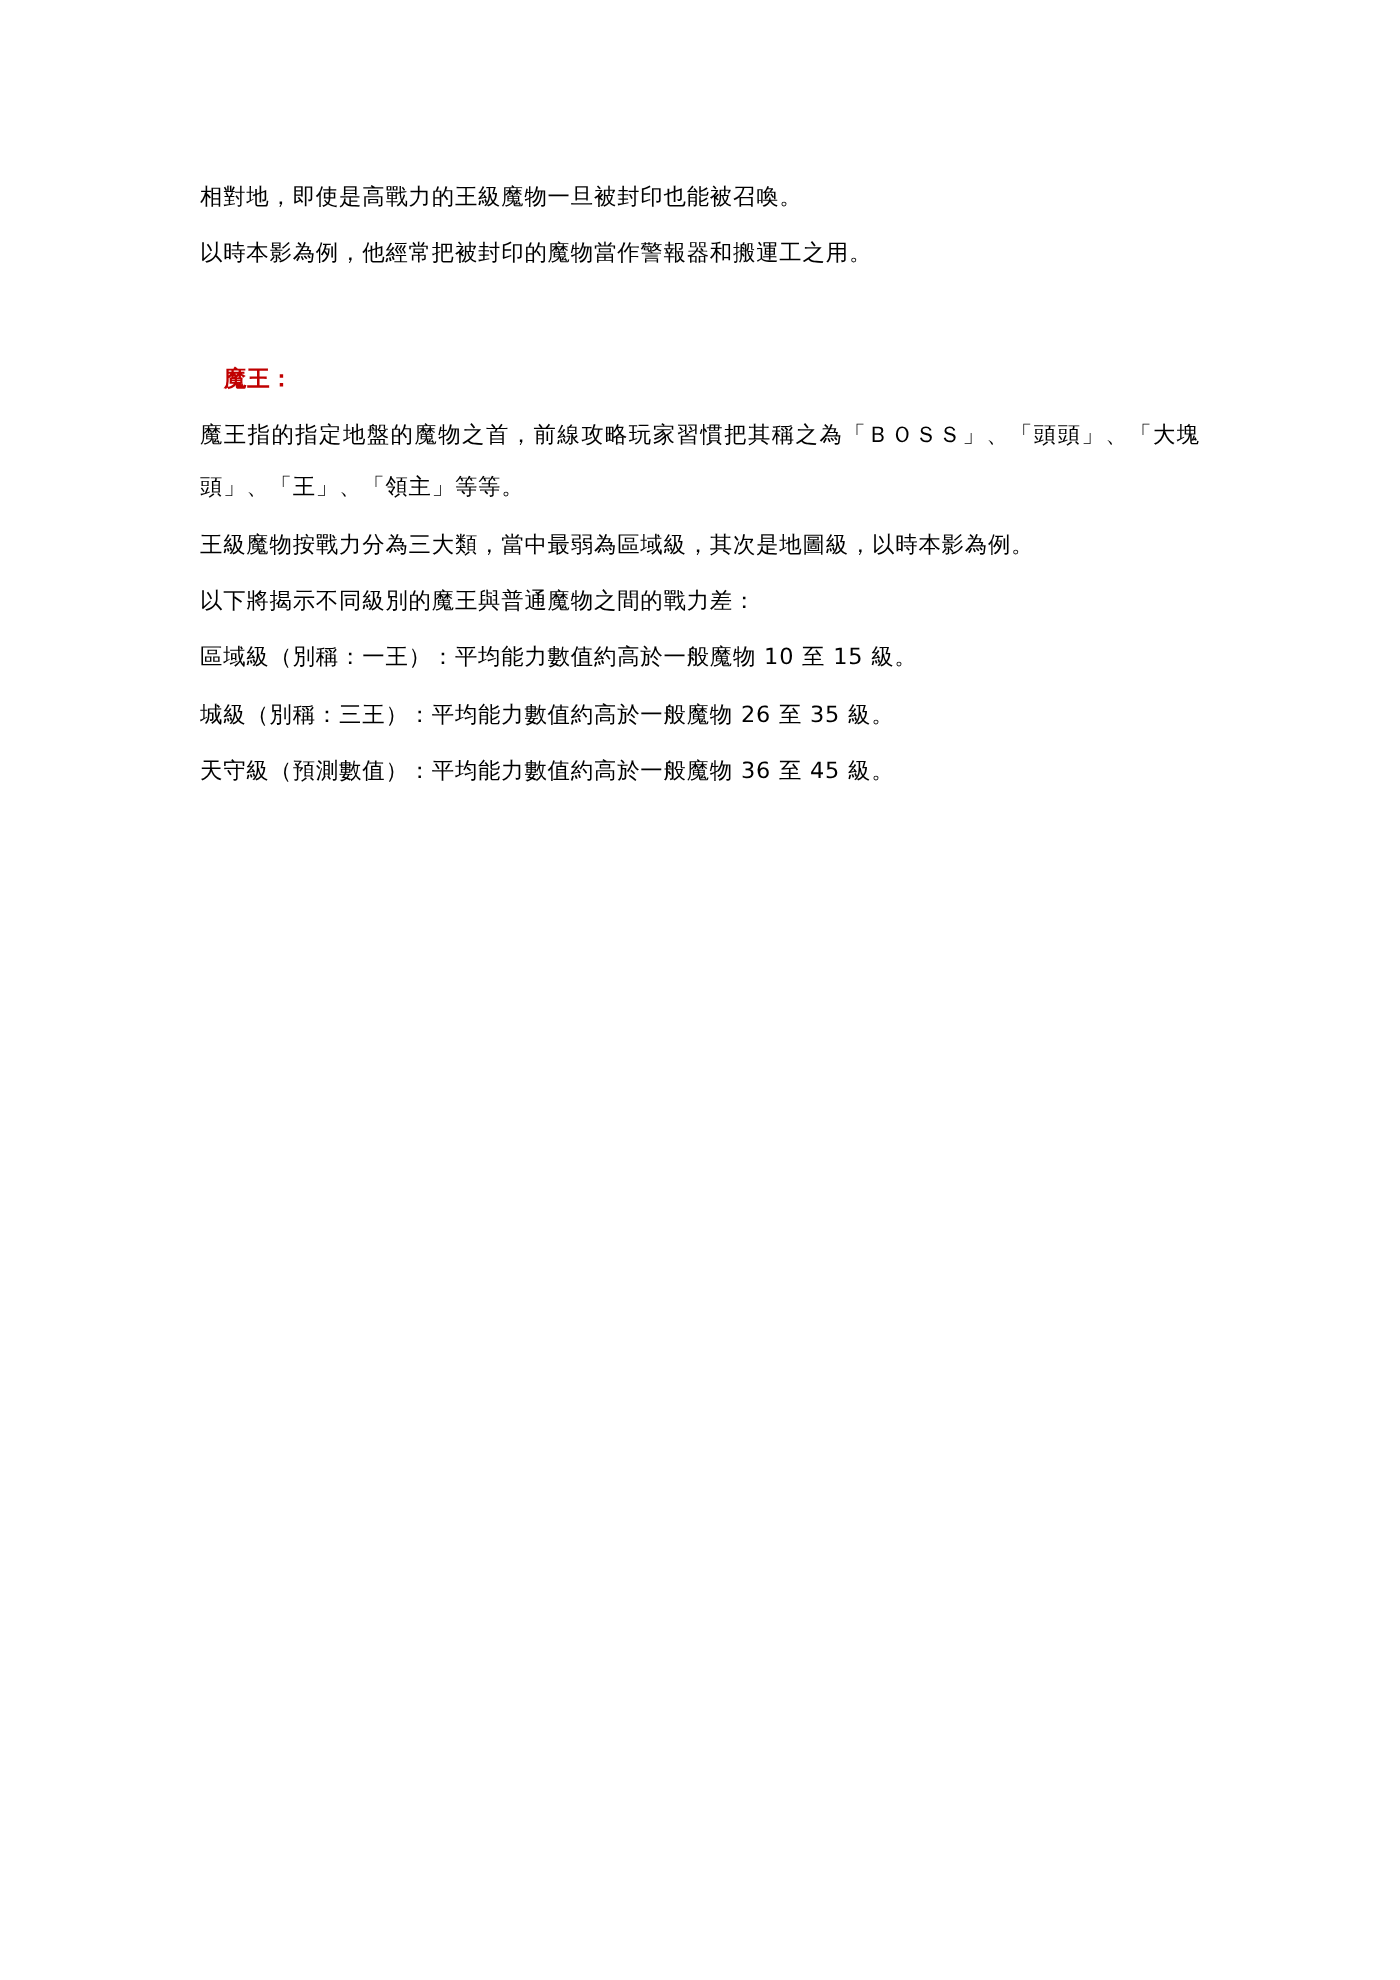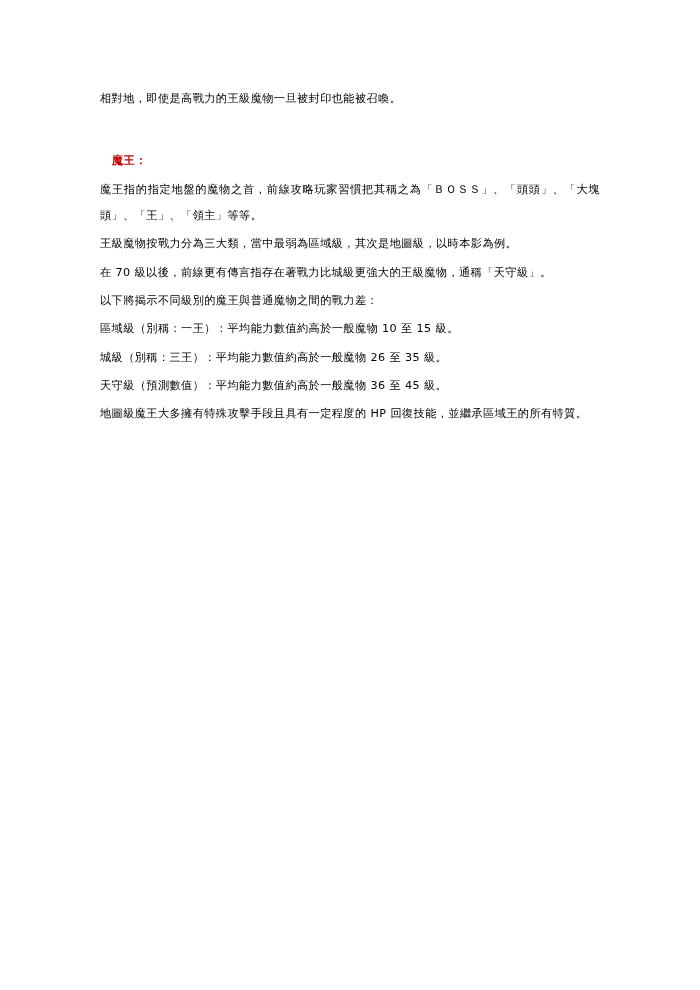--- a/index.html
+++ b/index.html
@@ -49,28 +49,27 @@
     margin: 0 0 2px 12px;
   }
 </style>
 </head>
 <body>
 
 <div class="page">
   <div class="content">
 
     <p class="para">相對地，即使是高戰力的王級魔物一旦被封印也能被召喚。</p>
+    <p class="para">以時本影為例，他經常把被封印的魔物當作警報器和搬運工之用。</p>
 
     <div class="spacer"></div>
 
     <p class="heading">魔王：</p>
 
     <p class="para">魔王指的指定地盤的魔物之首，前線攻略玩家習慣把其稱之為「ＢＯＳＳ」、「頭頭」、「大塊頭」、「王」、「領主」等等。</p>
     <p class="para">王級魔物按戰力分為三大類，當中最弱為區域級，其次是地圖級，以時本影為例。</p>
-    <p class="para">在 70 級以後，前線更有傳言指存在著戰力比城級更強大的王級魔物，通稱「天守級」。</p>
     <p class="para">以下將揭示不同級別的魔王與普通魔物之間的戰力差：</p>
     <p class="para">區域級（別稱：一王）：平均能力數值約高於一般魔物 10 至 15 級。</p>
     <p class="para">城級（別稱：三王）：平均能力數值約高於一般魔物 26 至 35 級。</p>
     <p class="para">天守級（預測數值）：平均能力數值約高於一般魔物 36 至 45 級。</p>
-    <p class="para">地圖級魔王大多擁有特殊攻擊手段且具有一定程度的 HP 回復技能，並繼承區域王的所有特質。</p>
 
   </div>
 </div>
 
 </body></html>

